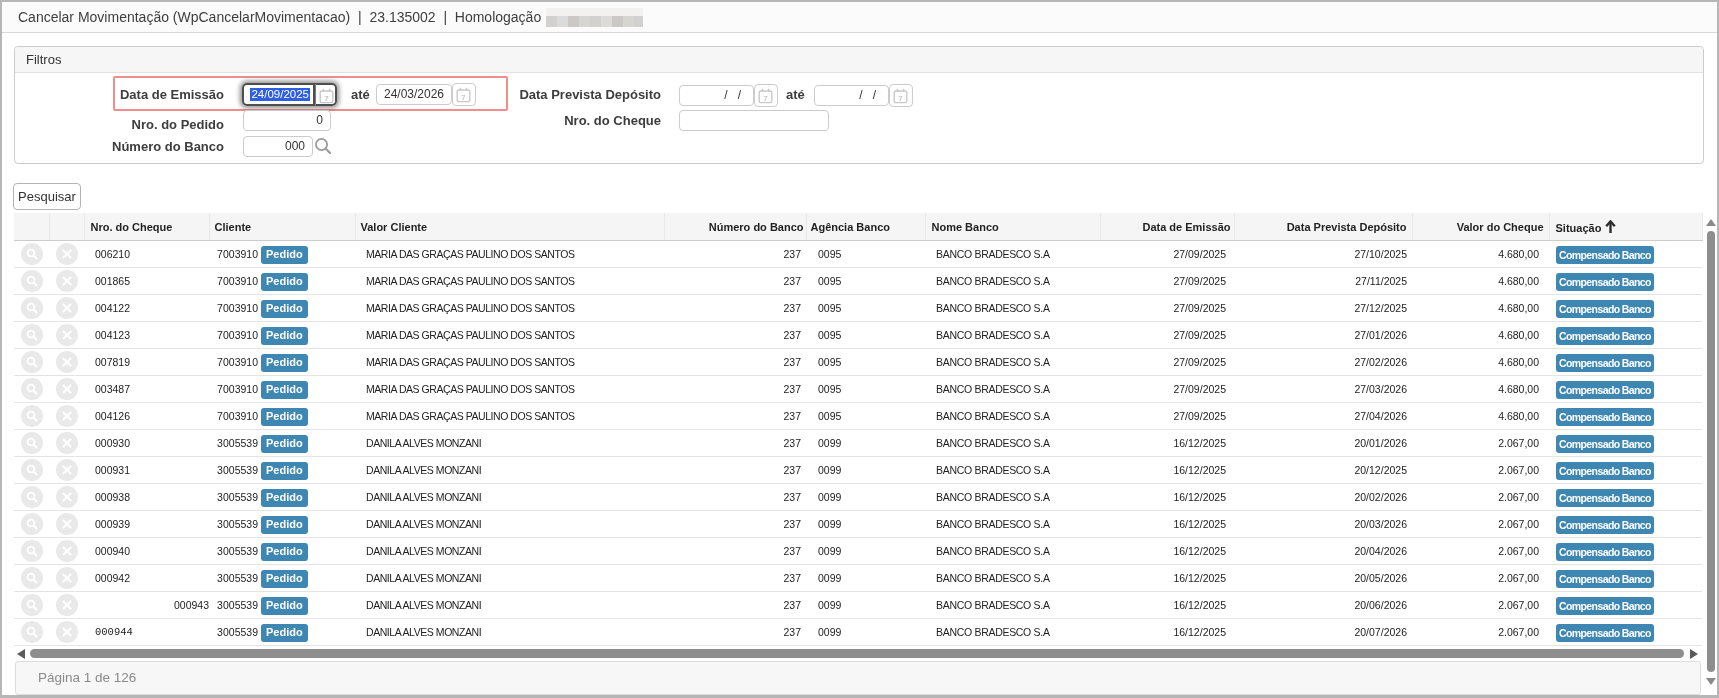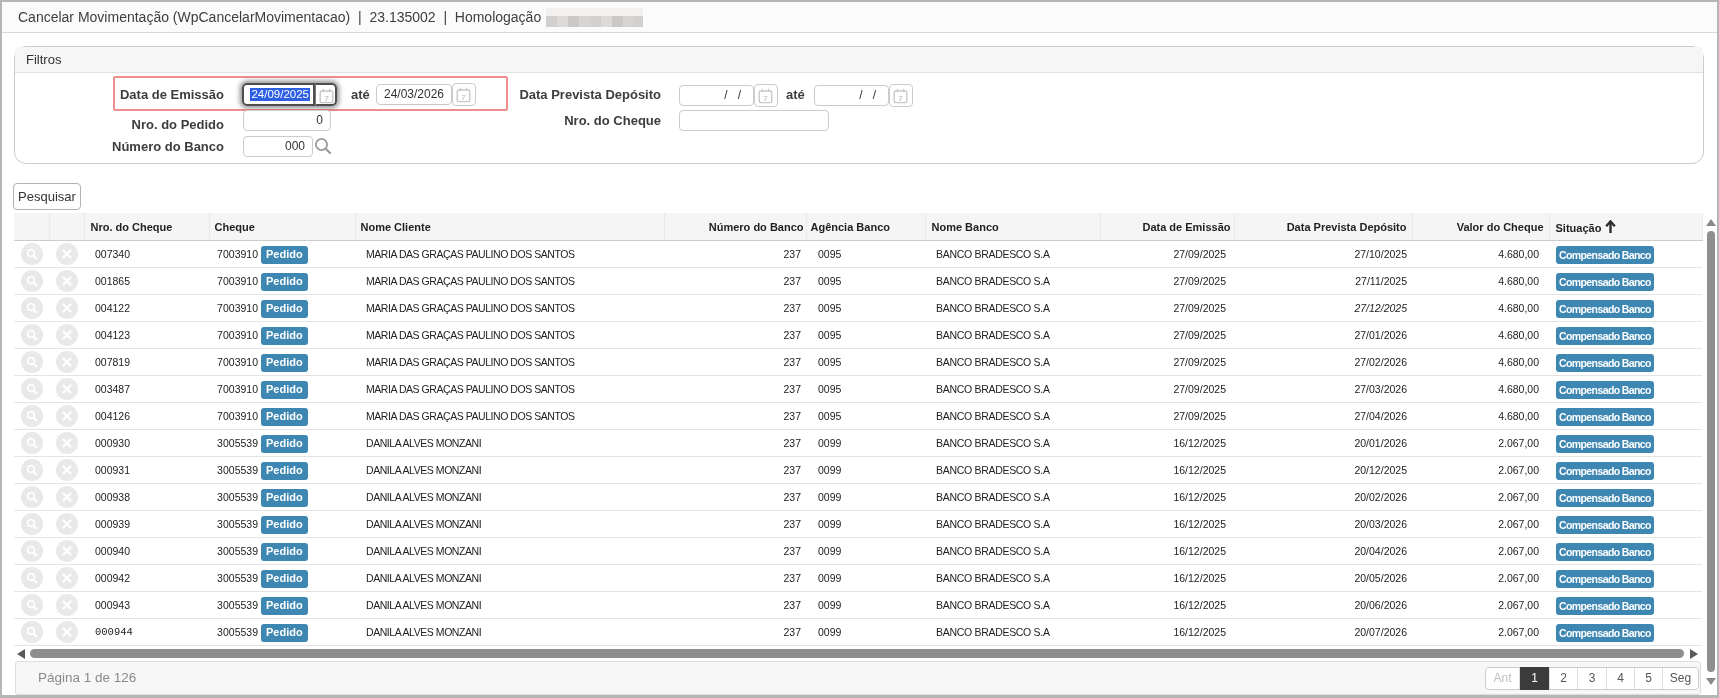--- a/index.html
+++ b/index.html
@@ -12,21 +12,21 @@
 .b-right{z-index:50;left:1717px;top:0;width:2px;height:698px;background:#b6b6b6;}
 .b-bottom{z-index:50;left:0;top:695px;width:1719px;height:3px;background:#b6b6b6;}
 
 #titlebar{left:2px;top:2px;width:1715px;height:30px;background:#fbfbfb;border-bottom:1px solid #d8d8d8;}
 #title{left:16px;top:0;height:30px;line-height:30px;font-size:14px;color:#3e3e3e;white-space:nowrap;}
 #blur{left:544px;top:6px;width:97px;height:19px;background:
  repeating-linear-gradient(90deg,#d2d1cf 0 11px,#dcdbd9 11px 22px,#cbc8c5 22px 33px,#d7d5d2 33px 44px);
 }
 #blur:before{content:"";position:absolute;left:0;top:0;width:97px;height:8px;background:#f2f1ef;}
 
-#panel{left:14px;top:46px;width:1688px;height:116px;border:1px solid #ccc;border-radius:12px;background:#fff;}
+#panel{left:14px;top:46px;width:1688px;height:116px;border:1px solid #ccc;border-radius:4px;background:#fff;}
 #panel-h{left:0;top:0;width:100%;height:25px;background:#f6f6f6;border-bottom:1px solid #e2e2e2;border-radius:4px 4px 0 0;line-height:25px;font-size:13px;color:#333;}
 #panel-h span{padding-left:11px;}
 .flabel{font-size:13px;font-weight:bold;color:#3d3d3d;height:21px;line-height:21px;text-align:right;white-space:nowrap;}
 .inp{border:1px solid #ccc;border-radius:4px;background:#fff;height:21px;box-sizing:border-box;font-size:12px;color:#333;}
 .calbtn{border:1px solid #ccc;border-radius:4px;background:#fff;height:23px;width:24px;box-sizing:border-box;}
 .red-rect{left:113px;top:76px;width:391px;height:31px;border:2px solid #f08e8e;border-radius:2px;}
 
 #dg1{left:242px;top:83px;width:95px;height:23px;border-radius:5px;box-shadow:0 0 5px 2px rgba(0,0,0,.45);background:#fff;}
 #dg1 .din{position:absolute;left:0;top:0;width:73px;height:23px;border:2px solid #4e4e4e;border-radius:5px 0 0 5px;box-sizing:border-box;background:#fff;line-height:19px;text-align:right;padding-right:3px;font-size:11.5px;}
 #dg1 .dbt{position:absolute;left:73px;top:0;width:22px;height:23px;border:2px solid #4e4e4e;border-left:1px solid #777;border-radius:0 5px 5px 0;box-sizing:border-box;background:#fff;}
@@ -154,22 +154,22 @@
       <col style="width:134px">
         <col style="width:178px">
         <col style="width:137px">
         <col style="width:153px">
     </colgroup>
     <thead id="gh">
         <tr>
           <th></th>
           <th></th>
           <th class="al" style="padding-left:6px;">Nro. do Cheque</th>
-          <th class="al" style="padding-left:5px;">Cheque</th>
-          <th class="al" style="padding-left:5px;">Nome Cliente</th>
+          <th class="al" style="padding-left:5px;">Cliente</th>
+          <th class="al" style="padding-left:5px;">Valor Cliente</th>
           <th class="ar" style="padding-right:2px;">Número do Banco</th>
           <th class="al" style="padding-left:4px;">Agência Banco</th>
           <th class="al" style="padding-left:6px;">Nome Banco</th>
           <th class="ar" style="padding-right:3px;">Data de Emissão</th>
           <th class="ar" style="padding-right:5px;">Data Prevista Depósito</th>
           <th class="ar" style="padding-right:5px;">Valor do Cheque</th>
           <th class="al" style="padding-left:6px;">Situação <svg width="11" height="14" viewBox="0 0 11 14" style="vertical-align:-2px;margin-left:1px;">
               <line x1="5.5" y1="13" x2="5.5" y2="2.2" stroke="#2d2d2d" stroke-width="2.4"></line>
               <polyline points="1.2,6.2 5.5,1.4 9.8,6.2" fill="none" stroke="#2d2d2d" stroke-width="2.4"></polyline>
             </svg></th>
@@ -178,21 +178,21 @@
     <tbody id="gb">
         <tr>
           <td style="text-align:center;"><span class="cbtn"><svg style="position:absolute;left:4px;top:4px;" width="14" height="14" viewBox="0 0 14 14">
                 <circle cx="6" cy="6" r="3.4" fill="none" stroke="#fff" stroke-width="1.8"></circle>
                 <line x1="8.7" y1="8.7" x2="11.5" y2="11.5" stroke="#fff" stroke-width="2" stroke-linecap="round"></line>
               </svg></span></td>
           <td style="text-align:center;"><span class="cbtn"><svg style="position:absolute;left:5px;top:5px;" width="12" height="12" viewBox="0 0 12 12">
                 <line x1="2.5" y1="2.5" x2="9.5" y2="9.5" stroke="#fff" stroke-width="2.2" stroke-linecap="round"></line>
                 <line x1="9.5" y1="2.5" x2="2.5" y2="9.5" stroke="#fff" stroke-width="2.2" stroke-linecap="round"></line>
               </svg></span></td>
-          <td class="al" style="padding-left:11px;">007340</td>
+          <td class="al" style="padding-left:11px;">006210</td>
           <td>
             <div class="origcell">
               <span class="onum">7003910</span>
               <span class="tag">Pedido</span>
             </div>
           </td>
           <td class="al" style="padding-left:11px;letter-spacing:-0.45px;">MARIA DAS GRAÇAS PAULINO DOS SANTOS</td>
           <td class="ar" style="padding-right:5px;">237</td>
           <td class="al" style="padding-left:12px;">0095</td>
           <td class="al" style="padding-left:11px;letter-spacing:-0.3px;">BANCO BRADESCO S.A</td>
@@ -240,21 +240,21 @@
             <div class="origcell">
               <span class="onum">7003910</span>
               <span class="tag">Pedido</span>
             </div>
           </td>
           <td class="al" style="padding-left:11px;letter-spacing:-0.45px;">MARIA DAS GRAÇAS PAULINO DOS SANTOS</td>
           <td class="ar" style="padding-right:5px;">237</td>
           <td class="al" style="padding-left:12px;">0095</td>
           <td class="al" style="padding-left:11px;letter-spacing:-0.3px;">BANCO BRADESCO S.A</td>
           <td class="ar" style="padding-right:8px;">27/09/2025</td>
-          <td class="ar" style="padding-right:5px;font-style:italic;">27/12/2025</td>
+          <td class="ar" style="padding-right:5px;">27/12/2025</td>
           <td class="ar" style="padding-right:10px;">4.680,00</td>
           <td class="al" style="padding-left:7px;"><span class="tag2">Compensado Banco</span></td>
         </tr>
         <tr>
           <td style="text-align:center;"><span class="cbtn"><svg style="position:absolute;left:4px;top:4px;" width="14" height="14" viewBox="0 0 14 14">
                 <circle cx="6" cy="6" r="3.4" fill="none" stroke="#fff" stroke-width="1.8"></circle>
                 <line x1="8.7" y1="8.7" x2="11.5" y2="11.5" stroke="#fff" stroke-width="2" stroke-linecap="round"></line>
               </svg></span></td>
           <td style="text-align:center;"><span class="cbtn"><svg style="position:absolute;left:5px;top:5px;" width="12" height="12" viewBox="0 0 12 12">
                 <line x1="2.5" y1="2.5" x2="9.5" y2="9.5" stroke="#fff" stroke-width="2.2" stroke-linecap="round"></line>
@@ -503,21 +503,21 @@
         </tr>
         <tr>
           <td style="text-align:center;"><span class="cbtn"><svg style="position:absolute;left:4px;top:4px;" width="14" height="14" viewBox="0 0 14 14">
                 <circle cx="6" cy="6" r="3.4" fill="none" stroke="#fff" stroke-width="1.8"></circle>
                 <line x1="8.7" y1="8.7" x2="11.5" y2="11.5" stroke="#fff" stroke-width="2" stroke-linecap="round"></line>
               </svg></span></td>
           <td style="text-align:center;"><span class="cbtn"><svg style="position:absolute;left:5px;top:5px;" width="12" height="12" viewBox="0 0 12 12">
                 <line x1="2.5" y1="2.5" x2="9.5" y2="9.5" stroke="#fff" stroke-width="2.2" stroke-linecap="round"></line>
                 <line x1="9.5" y1="2.5" x2="2.5" y2="9.5" stroke="#fff" stroke-width="2.2" stroke-linecap="round"></line>
               </svg></span></td>
-          <td class="al" style="padding-left:11px;">000943</td>
+          <td class="al" style="padding-left:11px;text-align:right;">000943</td>
           <td>
             <div class="origcell">
               <span class="onum">3005539</span>
               <span class="tag">Pedido</span>
             </div>
           </td>
           <td class="al" style="padding-left:11px;letter-spacing:-0.45px;">DANILA ALVES MONZANI</td>
           <td class="ar" style="padding-right:5px;">237</td>
           <td class="al" style="padding-left:12px;">0099</td>
           <td class="al" style="padding-left:11px;letter-spacing:-0.3px;">BANCO BRADESCO S.A</td>
@@ -557,23 +557,14 @@
   <div class="abs tri" style="left:17px;top:649px;border-top:5px solid transparent;border-bottom:5px solid transparent;border-right:8px solid #5a5a5a;"></div>
   <div class="abs hthumb"></div>
   <div class="abs tri" style="left:1690px;top:649px;border-top:5px solid transparent;border-bottom:5px solid transparent;border-left:8px solid #5a5a5a;"></div>
 
   <div class="abs tri" style="left:1706px;top:219px;border-left:5px solid transparent;border-right:5px solid transparent;border-bottom:7px solid #8a8a8a;"></div>
   <div class="abs vthumb"></div>
   <div class="abs tri" style="left:1706px;top:678px;border-left:5px solid transparent;border-right:5px solid transparent;border-top:7px solid #8a8a8a;"></div>
 
   <div class="abs" id="footer">
     <div class="abs" id="pgtext">Página 1 de 126</div>
-    <div id="pager">
-      <div class="pb dis" style="width:33px;">Ant</div>
-      <div class="pb act" style="width:29px;">1</div>
-      <div class="pb" style="width:27px;">2</div>
-      <div class="pb" style="width:28px;">3</div>
-      <div class="pb" style="width:27px;">4</div>
-      <div class="pb" style="width:27px;">5</div>
-      <div class="pb" style="width:35px;">Seg</div>
-    </div>
   </div>
 </div>
 
 </body></html>

